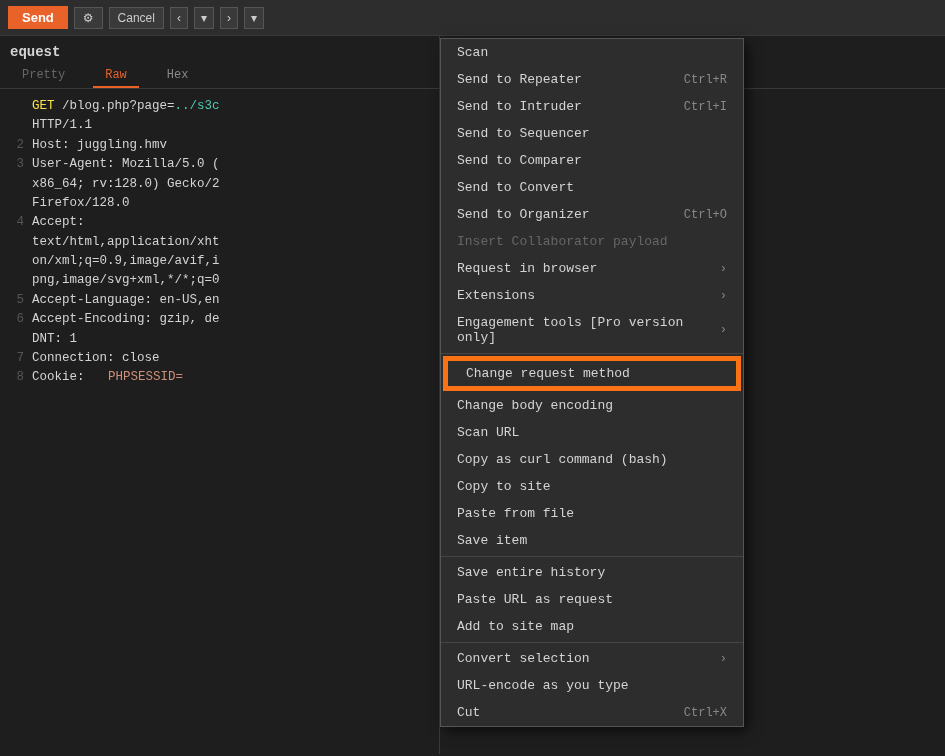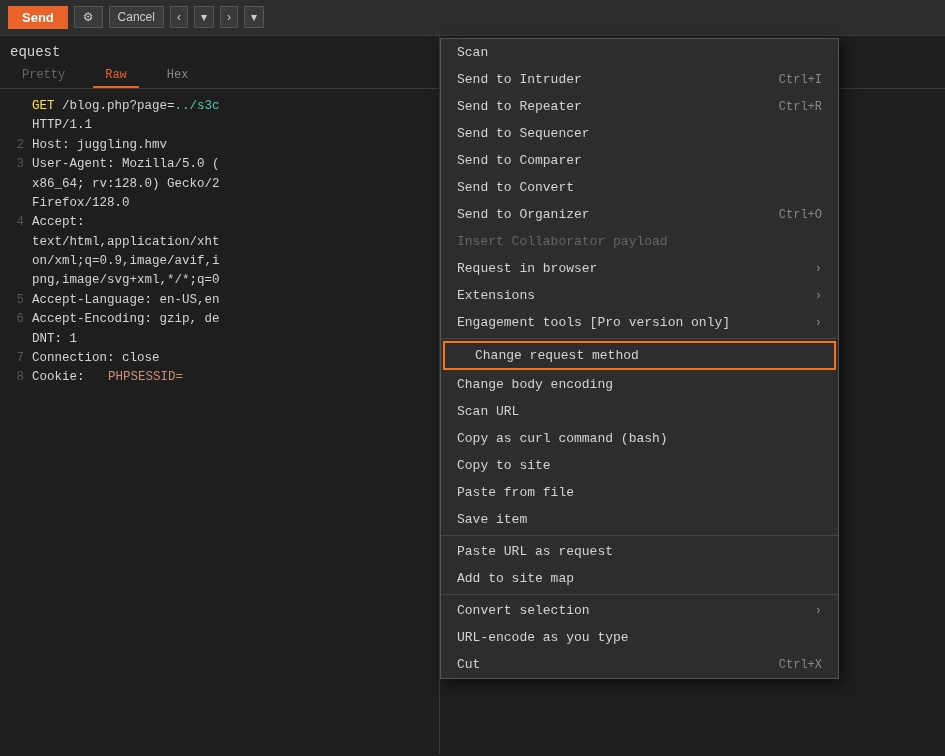--- a/index.html
+++ b/index.html
@@ -10,21 +10,21 @@
       font-size: 13px;
       width: 945px;
       height: 756px;
       overflow: hidden;
       position: relative;
     }
 
     
     .toolbar {
       display: flex;
-      align-items: flex-start;
+      align-items: flex-end;
       gap: 6px;
       padding: 6px 8px;
       background: #2d2d2d;
       border-bottom: 1px solid #3a3a3a;
     }
     .btn-send {
       background: #e8622a;
       color: #fff;
       border: none;
       padding: 4px 14px;
@@ -53,21 +53,21 @@
       width: 440px;
       background: #1e1e1e;
       border-right: 1px solid #3a3a3a;
       display: flex;
       flex-direction: column;
       overflow: hidden;
     }
     .panel-title {
       color: #d4d4d4;
       font-size: 14px;
-      font-weight: normal;
+      font-weight: bold;
       padding: 8px 10px 4px;
     }
     .tabs {
       display: flex;
       gap: 16px;
       padding: 0 10px;
       border-bottom: 1px solid #3a3a3a;
     }
     .tab {
       padding: 4px 12px;
@@ -120,46 +120,46 @@
     }
     .right-panel .panel-title {
       padding: 8px 10px 4px;
     }
 
     
     .context-menu {
       position: absolute;
       top: 38px;
       left: 440px;
-      width: 399px;
+      width: 304px;
       background: #2d2d2d;
       border: 1px solid #555;
       z-index: 100;
       box-shadow: 4px 4px 12px rgba(0,0,0,0.6);
     }
     .menu-item {
       padding: 6px 16px;
       cursor: pointer;
       display: flex;
       justify-content: space-between;
       align-items: center;
       font-size: 13px;
       color: #d4d4d4;
       user-select: none;
     }
     .menu-item.disabled {
       color: #666;
       cursor: default;
     }
     .menu-item.highlighted {
-      border: 2px solid #f97316;
+      border: 5px solid #f97316;
       background: #2d2d2d;
       color: #d4d4d4;
       margin: 1px 2px;
-      padding: 5px 30px;
+      padding: 5px 18px;
     }
     .menu-shortcut {
       color: #888;
       font-size: 12px;
     }
     .menu-arrow {
       color: #888;
       font-size: 12px;
     }
     .menu-divider {
@@ -217,26 +217,26 @@
       <div class="tab">Hex</div>
     </div>
   </div>
 </div>
 
 <div class="context-menu" id="ctx-menu">
 <div class="menu-item">
       <span>Scan</span>
     </div>
     <div class="menu-item">
+      <span>Send to Repeater</span>
+      <span class="menu-shortcut">Ctrl+R</span>
+    </div>
+    <div class="menu-item">
       <span>Send to Intruder</span>
       <span class="menu-shortcut">Ctrl+I</span>
-    </div>
-    <div class="menu-item">
-      <span>Send to Repeater</span>
-      <span class="menu-shortcut">Ctrl+R</span>
     </div>
     <div class="menu-item">
       <span>Send to Sequencer</span>
     </div>
     <div class="menu-item">
       <span>Send to Comparer</span>
     </div>
     <div class="menu-item">
       <span>Send to Convert</span>
     </div>
@@ -276,20 +276,23 @@
       <span>Copy to site</span>
     </div>
     <div class="menu-item">
       <span>Paste from file</span>
     </div>
     <div class="menu-item">
       <span>Save item</span>
     </div>
     <div class="menu-divider"></div>
     <div class="menu-item">
+      <span>Save entire history</span>
+    </div>
+    <div class="menu-item">
       <span>Paste URL as request</span>
     </div>
     <div class="menu-item">
       <span>Add to site map</span>
     </div>
     <div class="menu-divider"></div>
     <div class="menu-item">
       <span>Convert selection</span>
       <span class="menu-arrow">›</span>
     </div>

